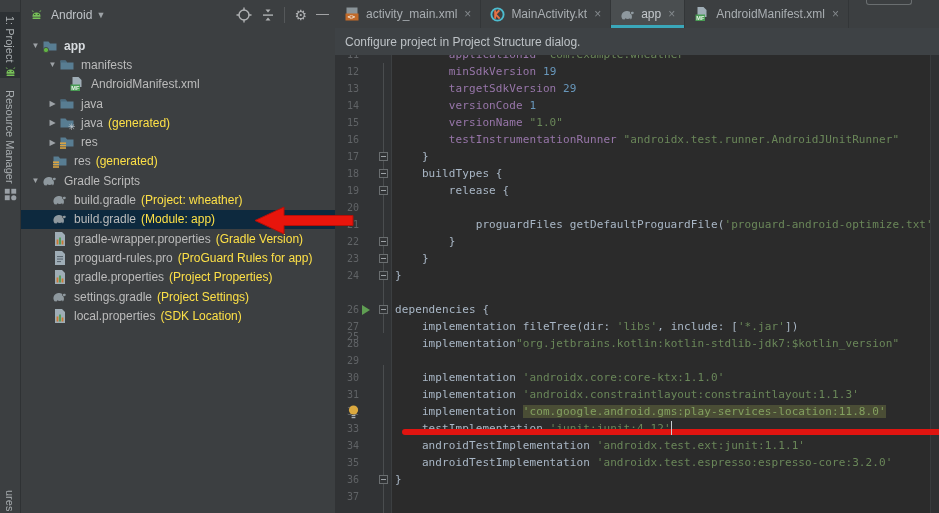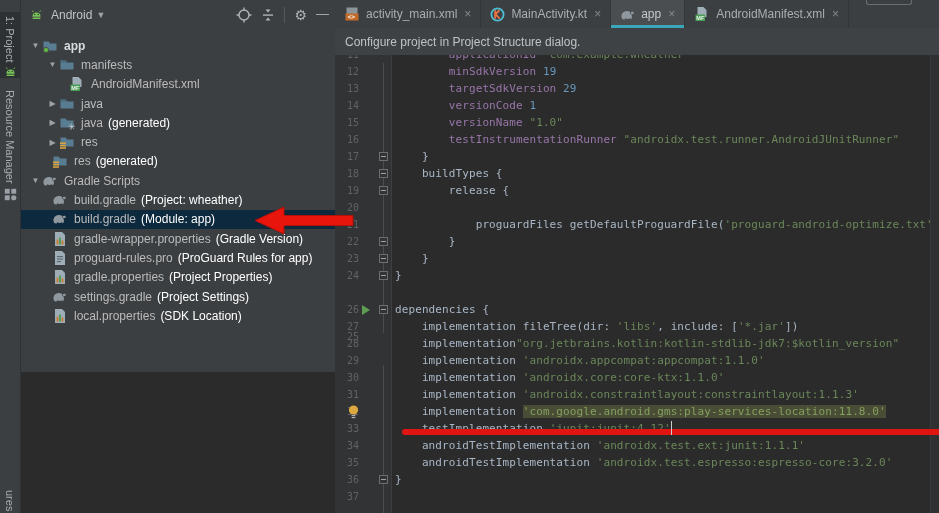--- a/index.html
+++ b/index.html
@@ -7,35 +7,35 @@
     font-family:"Liberation Sans","DejaVu Sans",sans-serif;font-size:12px;color:#BBBBBB;
     -webkit-font-smoothing:antialiased;}
   
   #toolstrip{position:absolute;left:0;top:0;width:20px;height:513px;background:#3C3F41;
     border-right:1px solid #2F3234;overflow:hidden;}
   .strip-btn{position:absolute;left:0;width:20px;display:flex;flex-direction:column;align-items:center;}
   .strip-btn.active{background:#2D3134;}
   .strip-label{writing-mode:vertical-lr;text-orientation:sideways;font-size:11px;color:#A8ADB0;
     white-space:nowrap;padding:4px 0;}
   
-  #project-panel{position:absolute;left:21px;top:0;width:314px;height:372px;background:#3C3F41;overflow:hidden;}
+  #project-panel{position:absolute;left:21px;top:0;width:314px;height:513px;background:#3C3F41;overflow:hidden;}
   #panel-header{position:absolute;left:0;top:0;width:100%;height:30px;display:flex;align-items:center;}
   #panel-header .hdr-title{margin-left:8px;margin-right:4px;color:#BFC3C7;}
   .hdr-caret{color:#9DA2A6;font-size:9px;margin-right:4px;}
   .hdr-actions{position:absolute;right:6px;top:0;height:30px;display:flex;align-items:center;gap:9px;}
   .hdr-sep{width:1px;height:16px;background:#55585A;}
   .tree{position:absolute;left:0;top:36px;width:100%;}
   .tree-row{position:relative;height:19.3px;display:flex;align-items:center;width:100%;}
   .tree-row.selected{background:#0D293E;}
   .tr-arrow{width:13px;text-align:center;color:#9DA2A6;font-size:8px;flex:none;}
   .tr-spacer{width:6px;flex:none;}
   .tr-icon{width:16px;height:16px;flex:none;margin-right:6px;position:relative;top:0px;}
   .tr-label{white-space:nowrap;color:#BBBBBB;}
   .tr-label.bold{font-weight:bold;color:#D8DCDF;}
-  .tr-secondary{color:#ffffff;margin-left:5px;white-space:nowrap;}
+  .tr-secondary{color:#fde047;margin-left:5px;white-space:nowrap;}
   
   #editor{position:absolute;left:335px;top:0;width:604px;height:513px;background:#84cc16;}
   #tabbar{position:absolute;left:0;top:0;width:100%;height:28px;background:#3C3F41;
     border-bottom:1px solid #323537;display:flex;align-items:stretch;}
   .tab{position:relative;display:flex;align-items:center;padding:0 9px;gap:6px;cursor:default;}
   .tab .tab-label{color:#A9AEB2;white-space:nowrap;}
   .tab.active{background:#4A4E50;}
   .tab.active .tab-label{color:#C4C8CC;}
   .tab-underline{position:absolute;left:0;bottom:0;width:100%;height:3px;}
   .tab-close{color:#84898D;font-size:12px;margin-left:1px;}
@@ -417,21 +417,20 @@
           <div class="cline" style="top: 110px;"><span class="c-p">    buildTypes {</span></div>
           <div class="cline" style="top: 127px;"><span class="c-p">        release {</span></div>
           <div class="cline" style="top: 161px;"><span class="c-p">            proguardFiles getDefaultProguardFile(</span><span class="c-s">'proguard-android-optimize.txt'</span></div>
           <div class="cline" style="top: 178px;"><span class="c-p">        }</span></div>
           <div class="cline" style="top: 195px;"><span class="c-p">    }</span></div>
           <div class="cline" style="top: 212px;"><span class="c-p">}</span></div>
           <div class="cline" style="top: 229px;"></div>
           <div class="cline" style="top: 246px;"><span class="c-p">dependencies {</span></div>
           <div class="cline" style="top: 263px;"><span class="c-p">    implementation fileTree(dir: </span><span class="c-s">'libs'</span><span class="c-p">, include: [</span><span class="c-s">'*.jar'</span><span class="c-p">])</span></div>
           <div class="cline" style="top: 280px;"><span class="c-p">    implementation</span><span class="c-s">"org.jetbrains.kotlin:kotlin-stdlib-jdk7:$kotlin_version"</span></div>
-          <div class="cline" style="top: 297px;"><span class="c-p">    implementation </span><span class="c-s">'androidx.appcompat:appcompat:1.1.0'</span></div>
           <div class="cline" style="top: 314px;"><span class="c-p">    implementation </span><span class="c-s">'androidx.core:core-ktx:1.1.0'</span></div>
           <div class="cline" style="top: 331px;"><span class="c-p">    implementation </span><span class="c-s">'androidx.constraintlayout:constraintlayout:1.1.3'</span></div>
           <div class="cline" style="top: 348px;"><span class="c-p">    implementation </span><span class="c-ss">'com.google.android.gms:play-services-location:11.8.0'</span></div>
           <div class="cline" style="top: 365px;"><span class="c-p">    testImplementation </span><span class="c-s">'junit:junit:4.12'</span><span class="caret"></span></div>
           <div class="cline" style="top: 382px;"><span class="c-p">    androidTestImplementation </span><span class="c-s">'androidx.test.ext:junit:1.1.1'</span></div>
           <div class="cline" style="top: 399px;"><span class="c-p">    androidTestImplementation </span><span class="c-s">'androidx.test.espresso:espresso-core:3.2.0'</span></div>
           <div class="cline" style="top: 416px;"><span class="c-p">}</span></div>
           <div class="cline" style="top: 433px;"></div>
         </div>
       <div id="redbar" style="left: 67px; top: 374px; width: 537px; height: 6px; background: rgb(224, 20, 16);"></div>

